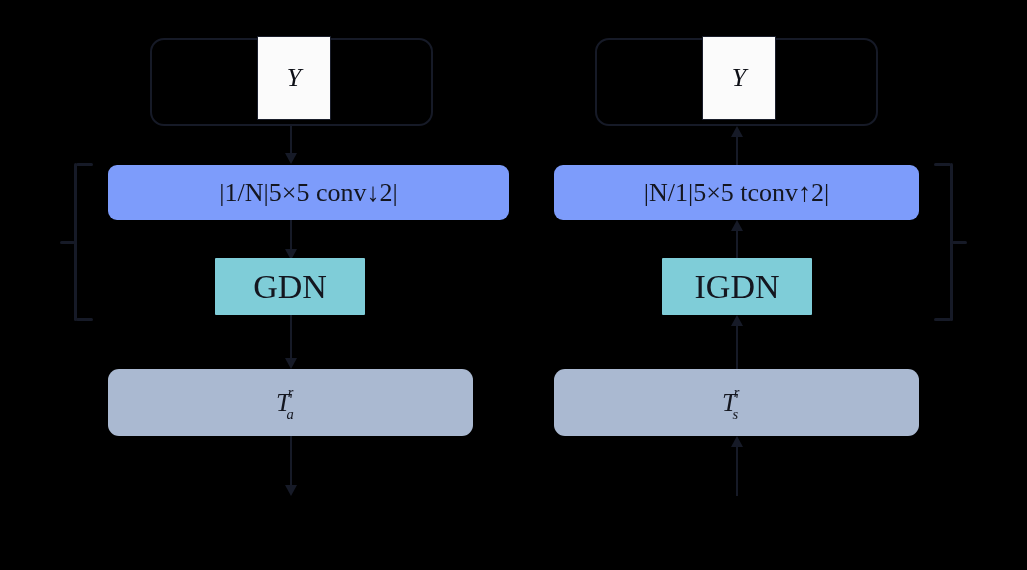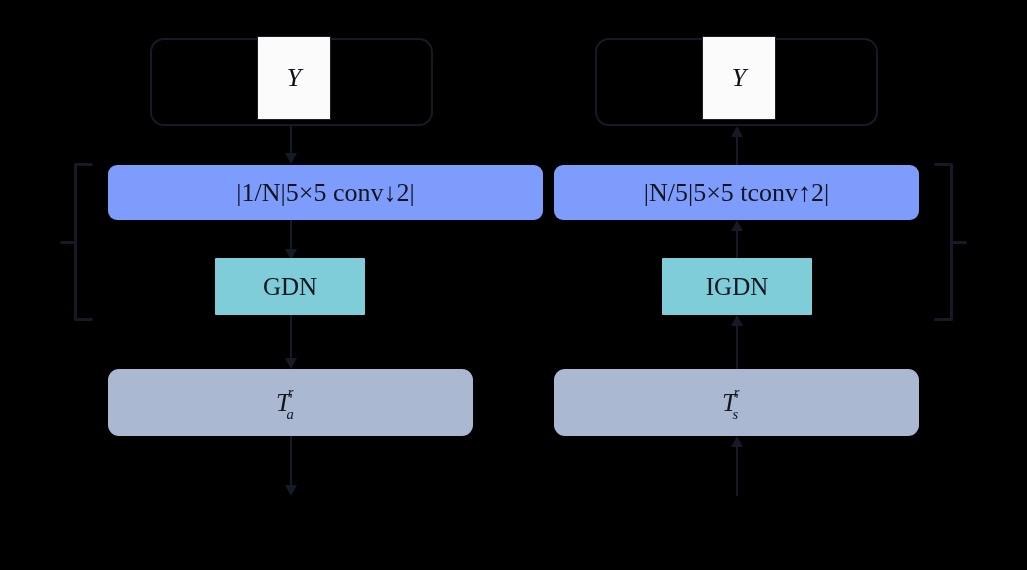--- a/index.html
+++ b/index.html
@@ -52,21 +52,21 @@
   
   .conv {
     background: #7d9cfb;
     border-radius: 9px;
     font-size: 26px;
   }
   
   .gdn {
     background: #7fcdd8;
     border-radius: 1px;
-    font-size: 25px;
+    font-size: 34px;
   }
   
   .tblk {
     background: #aab9d1;
     border-radius: 11px;
     font-size: 26px;
   }
 
   
   .mathvar { font-style: italic; position: relative; display: inline-block; }
@@ -162,21 +162,21 @@
     <div class="thumb" style="left:105px; top:-4px; width:72px; height:82px;">
       <span>Y</span>
     </div>
   </div>
 
   <div class="arrow down" style="left:284px; top:126px; width:14px; height:38px;">
     <div class="shaft"></div>
     <div class="head"></div>
   </div>
 
-  <div class="block conv" style="left:108px; top:165px; width:435px; height:55px;">
+  <div class="block conv" style="left:108px; top:165px; width:401px; height:55px;">
     <span>|1/N|5×5 conv↓2|</span>
   </div>
 
   <div class="arrow down" style="left:284px; top:220px; width:14px; height:40px;">
     <div class="shaft"></div>
     <div class="head"></div>
   </div>
 
   <div class="block gdn" style="left:215px; top:258px; width:150px; height:57px;">
     <span>GDN</span>
@@ -203,21 +203,21 @@
       <span>Y</span>
     </div>
   </div>
 
   <div class="arrow up" style="left:730px; top:126px; width:14px; height:39px;">
     <div class="shaft"></div>
     <div class="head"></div>
   </div>
 
   <div class="block conv" style="left:554px; top:165px; width:365px; height:55px;">
-    <span>|N/5|5×5 tconv↑2|</span>
+    <span>|N/1|5×5 tconv↑2|</span>
   </div>
 
   <div class="arrow up" style="left:730px; top:220px; width:14px; height:40px;">
     <div class="shaft"></div>
     <div class="head"></div>
   </div>
 
   <div class="block gdn" style="left:662px; top:258px; width:150px; height:57px;justify-content:center;">
     <span>IGDN</span>
   </div>

